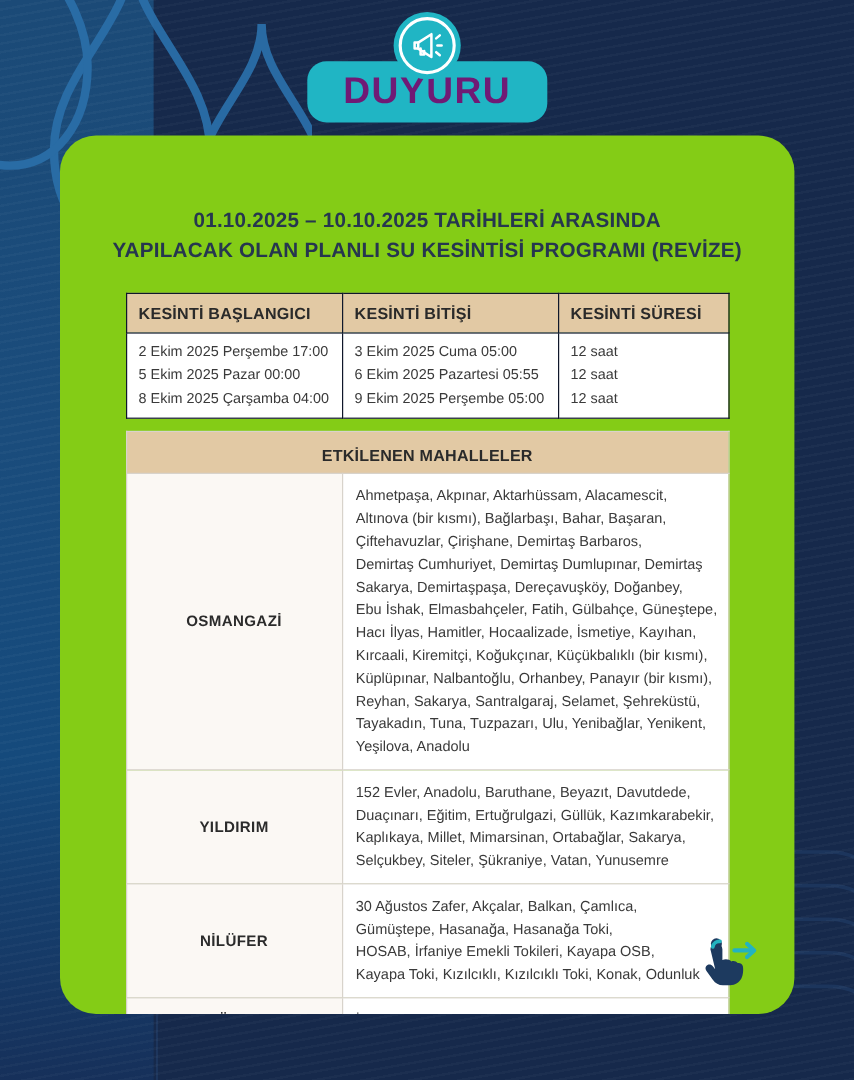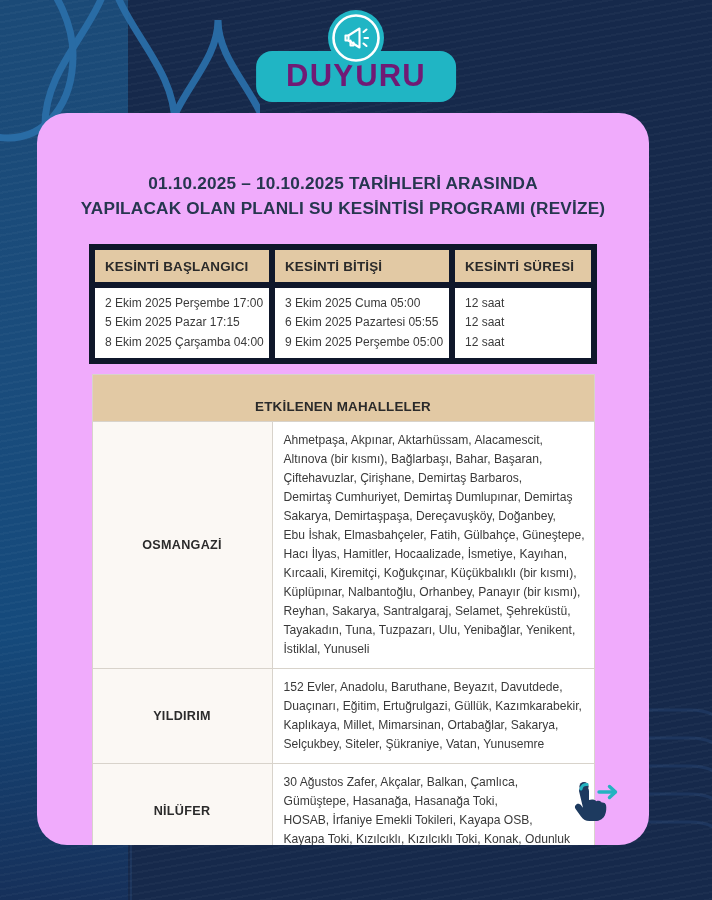--- a/index.html
+++ b/index.html
@@ -49,23 +49,23 @@
     line-height:1;
     z-index:4;
   }
   .mega-wrap {
     position:absolute; left:50%; top:9px; transform:translateX(-50%);
     width:58px; height:58px; z-index:5;
   }
 
   
   .card {
-    position:absolute; left:37px; top:113px;
+    position:absolute; left:50px; top:113px;
     width:612px; height:732px;
-    background:#f0abfc;
+    background:#84cc16;
     border-radius:30px;
     z-index:3;
     overflow:hidden;
   }
 
   .title {
     margin-top:58px;
     text-align:center;
     color:#26364f;
     font-size:17.2px;
@@ -77,21 +77,21 @@
   .title .l2 { display:block; }
 
   
   .tbl {
     width:502px;
     margin:22px auto 0 auto;
     border-collapse:collapse;
     table-layout:fixed;
   }
   .tbl td, .tbl th {
-    border:6px solid #0f172a;
+    border:1px solid #0f172a;
     vertical-align:top;
     text-align:left;
   }
   .hdr {
     background:#e2c9a4;
     color:#2a2a2a;
     font-size:13.4px;
     font-weight:bold;
     padding:9px 10px 8px 10px;
     letter-spacing:.2px;
@@ -112,21 +112,21 @@
     border-collapse:collapse;
     table-layout:fixed;
   }
   .tbl2 td { border:1px solid #d8d3cb; vertical-align:middle; }
   .band {
     background:#e2c9a4;
     color:#2a2a2a;
     font-size:13.4px;
     font-weight:bold;
     text-align:center;
-    padding:24px 4px 7px 4px;
+    padding:12px 4px 7px 4px;
     letter-spacing:.2px;
   }
   .dist {
     background:#fbf8f4;
     color:#2b2b2b;
     font-size:12.6px;
     font-weight:bold;
     text-align:center;
     letter-spacing:.3px;
     padding:6px 0;
@@ -203,21 +203,21 @@
       <tr>
         <th class="hdr">KESİNTİ BAŞLANGICI</th>
         <th class="hdr">KESİNTİ BİTİŞİ</th>
         <th class="hdr">KESİNTİ SÜRESİ</th>
       </tr>
     </thead>
     <tbody>
       <tr>
         <td class="cell">
           <span class="ln">2 Ekim 2025 Perşembe 17:00</span>
-          <span class="ln">5 Ekim 2025 Pazar 17:15</span>
+          <span class="ln">5 Ekim 2025 Pazar 00:00</span>
           <span class="ln">8 Ekim 2025 Çarşamba 04:00</span>
         </td>
         <td class="cell">
           <span class="ln">3 Ekim 2025 Cuma 05:00</span>
           <span class="ln">6 Ekim 2025 Pazartesi 05:55</span>
           <span class="ln">9 Ekim 2025 Perşembe 05:00</span>
         </td>
         <td class="cell">
           <span class="ln">12 saat</span>
           <span class="ln">12 saat</span>
@@ -244,21 +244,21 @@
           <span class="ln">Altınova (bir kısmı), Bağlarbaşı, Bahar, Başaran,</span>
           <span class="ln">Çiftehavuzlar, Çirişhane, Demirtaş Barbaros,</span>
           <span class="ln">Demirtaş Cumhuriyet, Demirtaş Dumlupınar, Demirtaş</span>
           <span class="ln">Sakarya, Demirtaşpaşa, Dereçavuşköy, Doğanbey,</span>
           <span class="ln">Ebu İshak, Elmasbahçeler, Fatih, Gülbahçe, Güneştepe,</span>
           <span class="ln">Hacı İlyas, Hamitler, Hocaalizade, İsmetiye, Kayıhan,</span>
           <span class="ln">Kırcaali, Kiremitçi, Koğukçınar, Küçükbalıklı (bir kısmı),</span>
           <span class="ln">Küplüpınar, Nalbantoğlu, Orhanbey, Panayır (bir kısmı),</span>
           <span class="ln">Reyhan, Sakarya, Santralgaraj, Selamet, Şehreküstü,</span>
           <span class="ln">Tayakadın, Tuna, Tuzpazarı, Ulu, Yenibağlar, Yenikent,</span>
-          <span class="ln">İstiklal, Yunuseli</span>
+          <span class="ln">Yeşilova, Anadolu</span>
         </td>
       </tr>
 
       <tr>
         <td class="dist">YILDIRIM</td>
         <td class="mah mid">
           <span class="ln">152 Evler, Anadolu, Baruthane, Beyazıt, Davutdede,</span>
           <span class="ln">Duaçınarı, Eğitim, Ertuğrulgazi, Güllük, Kazımkarabekir,</span>
           <span class="ln">Kaplıkaya, Millet, Mimarsinan, Ortabağlar, Sakarya,</span>
           <span class="ln">Selçukbey, Siteler, Şükraniye, Vatan, Yunusemre</span>

